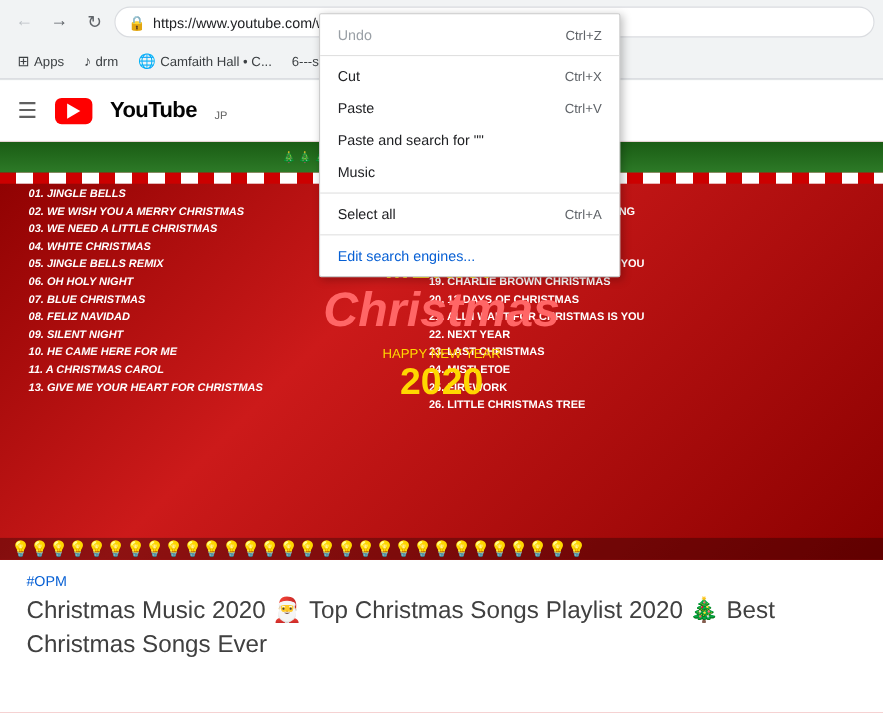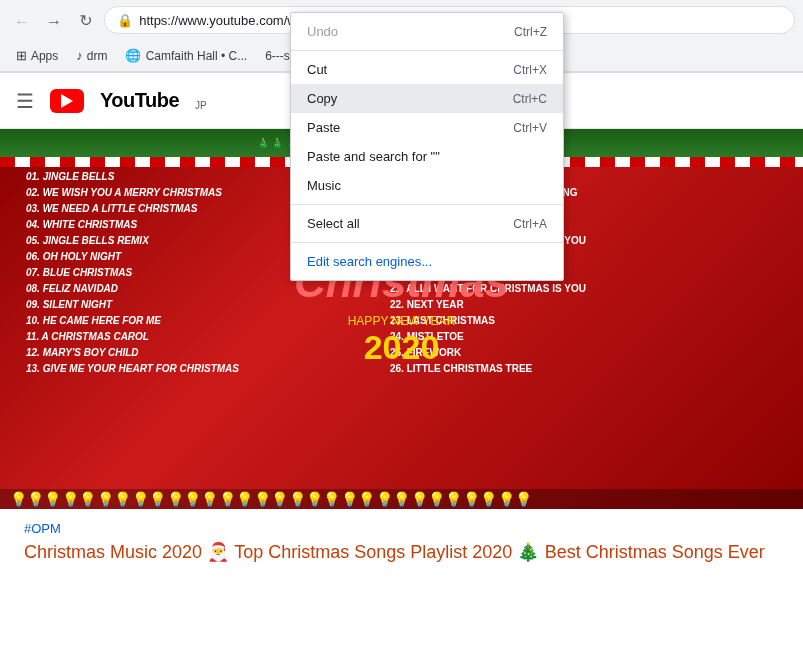--- a/index.html
+++ b/index.html
@@ -139,23 +139,23 @@
     .video-info {
       padding: 12px 24px;
       background: #fff;
     }
     .video-tag {
       color: #065fd4;
       font-size: 13px;
       margin-bottom: 4px;
     }
     .video-title {
-      font-size: 18px;
+      font-size: 22px;
       font-weight: normal;
-      color: #c2410c;
+      color: #404040;
       line-height: 1.4;
     }
 
     
     .context-menu {
       position: fixed;
       top: 12px;
       left: 290px;
       width: 274px;
       background: #fff;
@@ -247,21 +247,20 @@
         <div>02. WE WISH YOU A MERRY CHRISTMAS</div>
         <div>03. WE NEED A LITTLE CHRISTMAS</div>
         <div>04. WHITE CHRISTMAS</div>
         <div>05. JINGLE BELLS REMIX</div>
         <div>06. OH HOLY NIGHT</div>
         <div>07. BLUE CHRISTMAS</div>
         <div>08. FELIZ NAVIDAD</div>
         <div>09. SILENT NIGHT</div>
         <div>10. HE CAME HERE FOR ME</div>
         <div>11. A CHRISTMAS CAROL</div>
-        <div>12. MARY'S BOY CHILD</div>
         <div>13. GIVE ME YOUR HEART FOR CHRISTMAS</div>
       </div>
 
       <div class="track-list-right">
         <div>14. HOME FOR THE HOLIDAYS</div>
         <div>15. HARK! THE HERALD ANGELS SING</div>
         <div>16. CELTIC NEW YEAR</div>
         <div>17. CHRISTMAS CHILDREN</div>
         <div>18. ALL I WANT FOR CHRISTMAS IS YOU</div>
         <div>19. CHARLIE BROWN CHRISTMAS</div>
@@ -296,24 +295,20 @@
 <div class="context-menu">
   <div class="context-menu-item disabled">
     <span>Undo</span>
     <span class="shortcut">Ctrl+Z</span>
   </div>
   <div class="context-menu-divider"></div>
   <div class="context-menu-item">
     <span>Cut</span>
     <span class="shortcut">Ctrl+X</span>
   </div>
-  <div class="context-menu-item active">
-    <span>Copy</span>
-    <span class="shortcut">Ctrl+C</span>
-  </div>
   <div class="context-menu-item">
     <span>Paste</span>
     <span class="shortcut">Ctrl+V</span>
   </div>
   <div class="context-menu-item">
     <span>Paste and search for  ""</span>
   </div>
   <div class="context-menu-item">
     <span>Music</span>
   </div>

